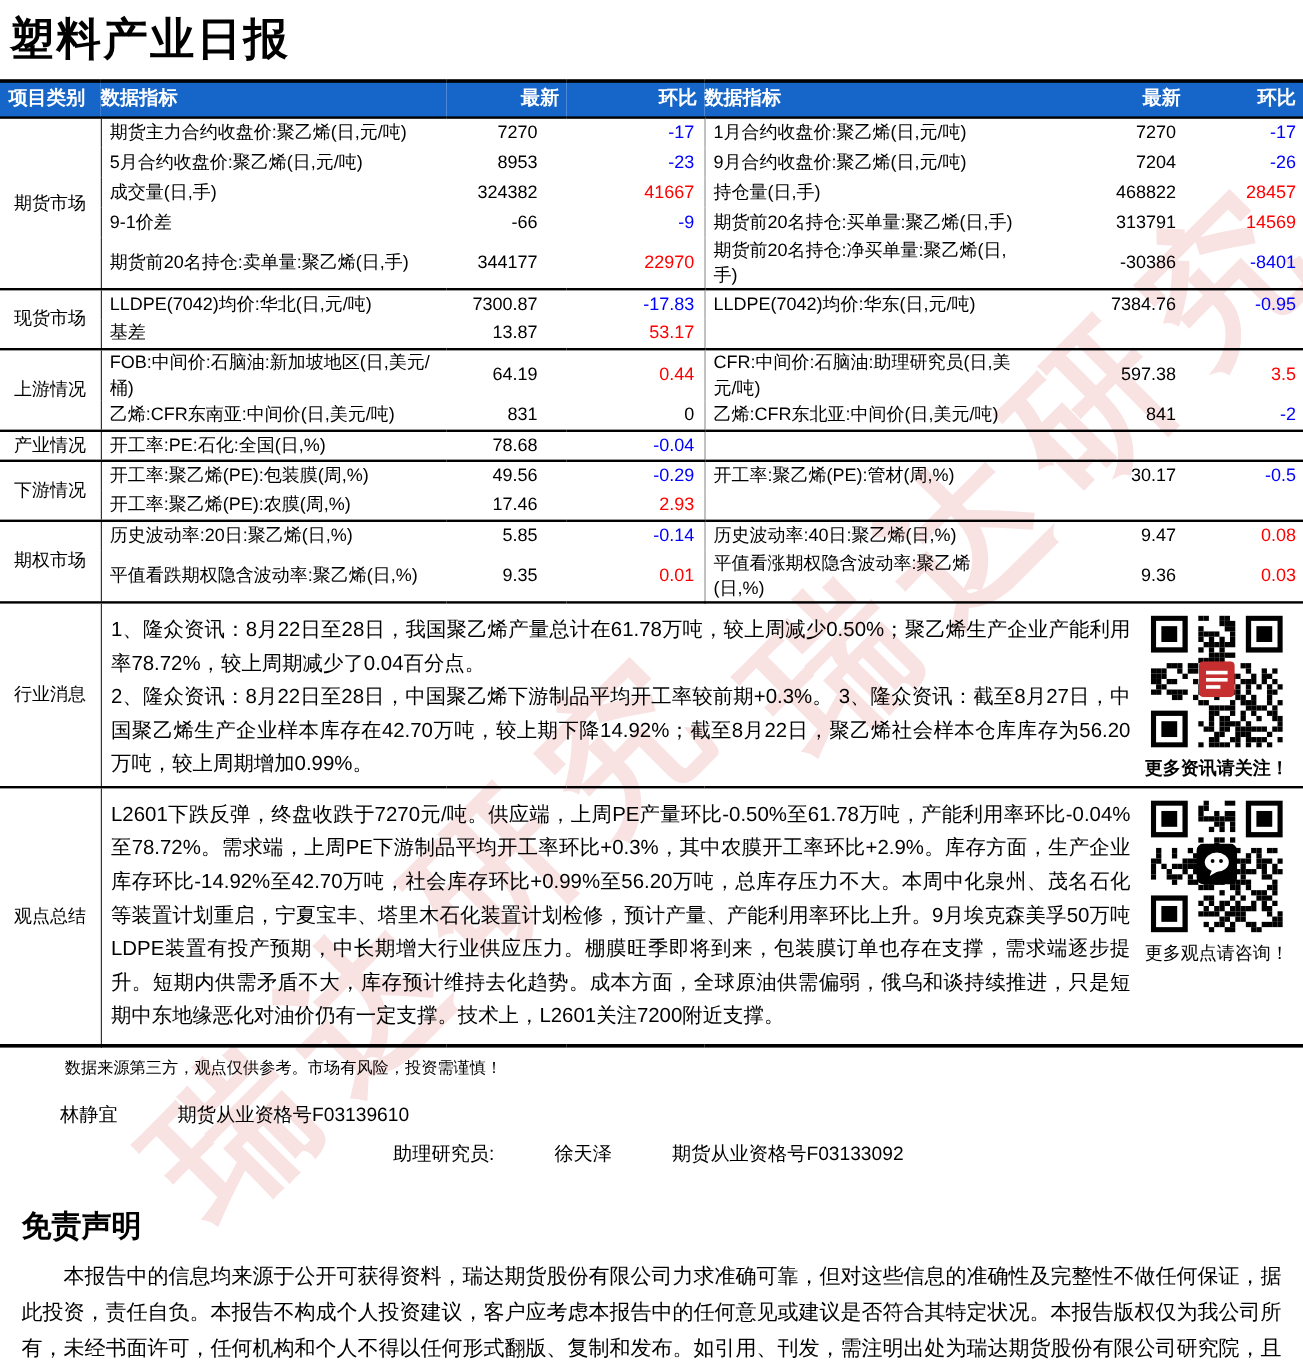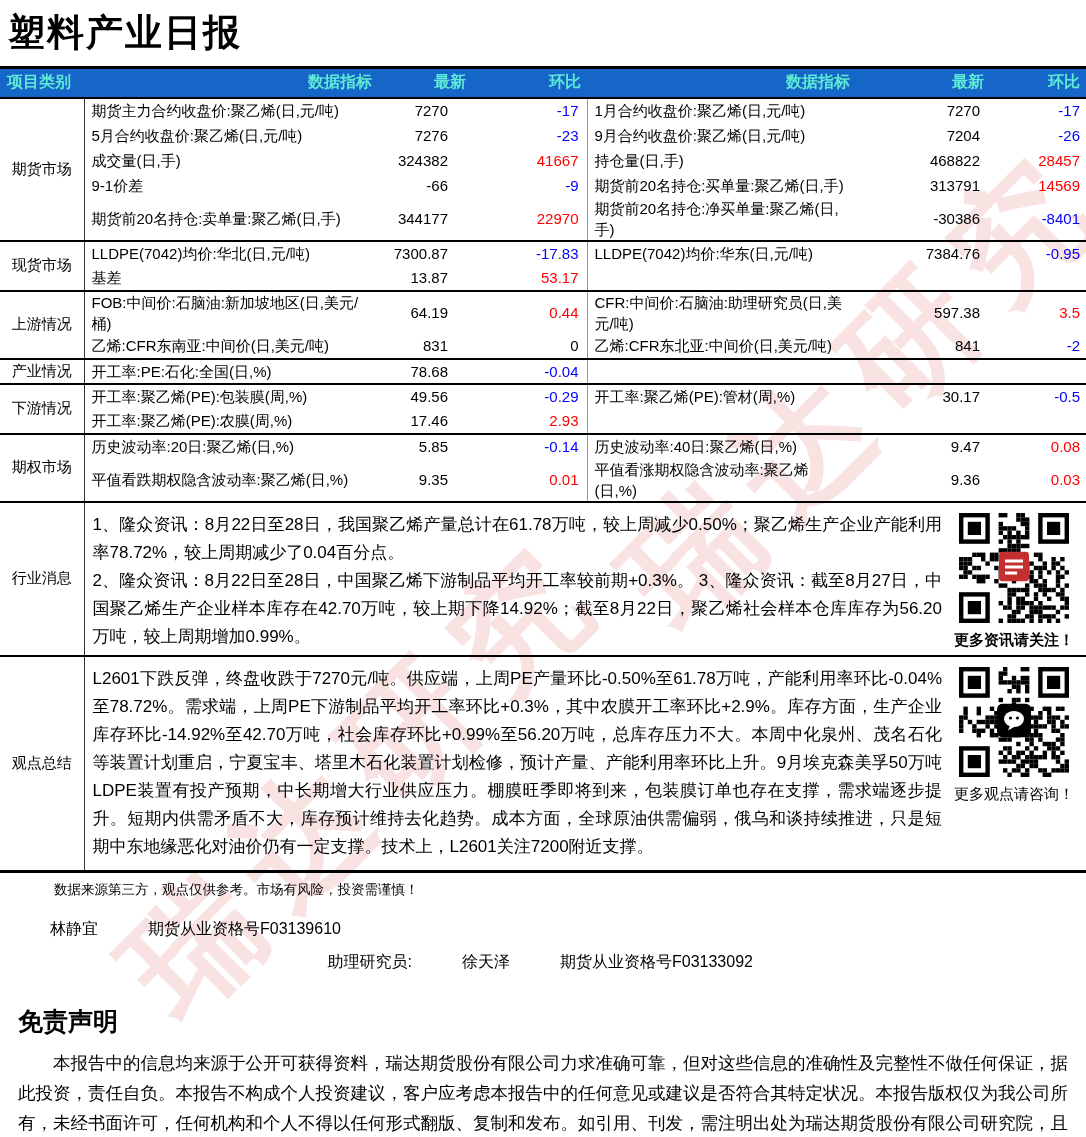--- a/index.html
+++ b/index.html
@@ -21,24 +21,24 @@
   .hdr { position:relative; z-index:1; height:66px; display:flex; align-items:center; padding:0 8px; }
   .logo-block { display:flex; align-items:center; width:300px; }
   .logo-txt { margin-left:6px; }
   .logo-cn { font-size:27px; font-weight:bold; letter-spacing:5px; line-height:26px; }
   .logo-en { font-size:8px; letter-spacing:1.6px; color:#444; margin-top:2px; }
   .hdr-title { flex:1; text-align:left; font-size:37px; font-weight:bold; letter-spacing:2px; }
   .hdr-date { width:260px; text-align:right; font-size:26px; padding-right:6px; }
   
   table { position:relative; z-index:1; width:1086px; border-collapse:collapse; table-layout:fixed;
           border-top:3px solid #000; border-bottom:3px solid #000; background:transparent; }
-  thead tr { background:#1566c8; color:#5eead4; height:30px; }
+  thead tr { background:#1566c8; color:#ffffff; height:30px; }
   thead th { font-size:16px; font-weight:bold; padding:0; }
   th.h-cat { text-align:left; padding-left:7px; }
-  th.h-ind { text-align:right; }
+  th.h-ind { text-align:left; }
   th.h-latest { text-align:right; padding-right:6px; }
   th.h-chg { text-align:right; padding-right:6px; }
   tbody td { font-size:15px; height:25px; padding:0; vertical-align:middle; }
   td.cat { text-align:center; border-right:1px solid #333; }
   td.ind { padding-left:7px; line-height:21px; }
   td.mid { border-left:1px solid #999; }
   td.l-latest { text-align:right; padding-right:24px; }
   td.l-chg    { text-align:right; padding-right:8px; }
   td.r-latest { text-align:right; padding-right:10px; }
   td.r-chg    { text-align:right; padding-right:6px; }
@@ -106,21 +106,21 @@
         <td class="cat" rowspan="5">期货市场</td>
         <td class="ind">期货主力合约收盘价:聚乙烯(日,元/吨)</td>
         <td class="l-latest">7270</td>
         <td class="l-chg down">-17</td>
         <td class="ind mid">1月合约收盘价:聚乙烯(日,元/吨)</td>
         <td class="r-latest">7270</td>
         <td class="r-chg down">-17</td>
       </tr>
       <tr>
         <td class="ind">5月合约收盘价:聚乙烯(日,元/吨)</td>
-        <td class="l-latest">7276</td>
+        <td class="l-latest">8953</td>
         <td class="l-chg down">-23</td>
         <td class="ind mid">9月合约收盘价:聚乙烯(日,元/吨)</td>
         <td class="r-latest">7204</td>
         <td class="r-chg down">-26</td>
       </tr>
       <tr>
         <td class="ind">成交量(日,手)</td>
         <td class="l-latest">324382</td>
         <td class="l-chg up">41667</td>
         <td class="ind mid">持仓量(日,手)</td>

